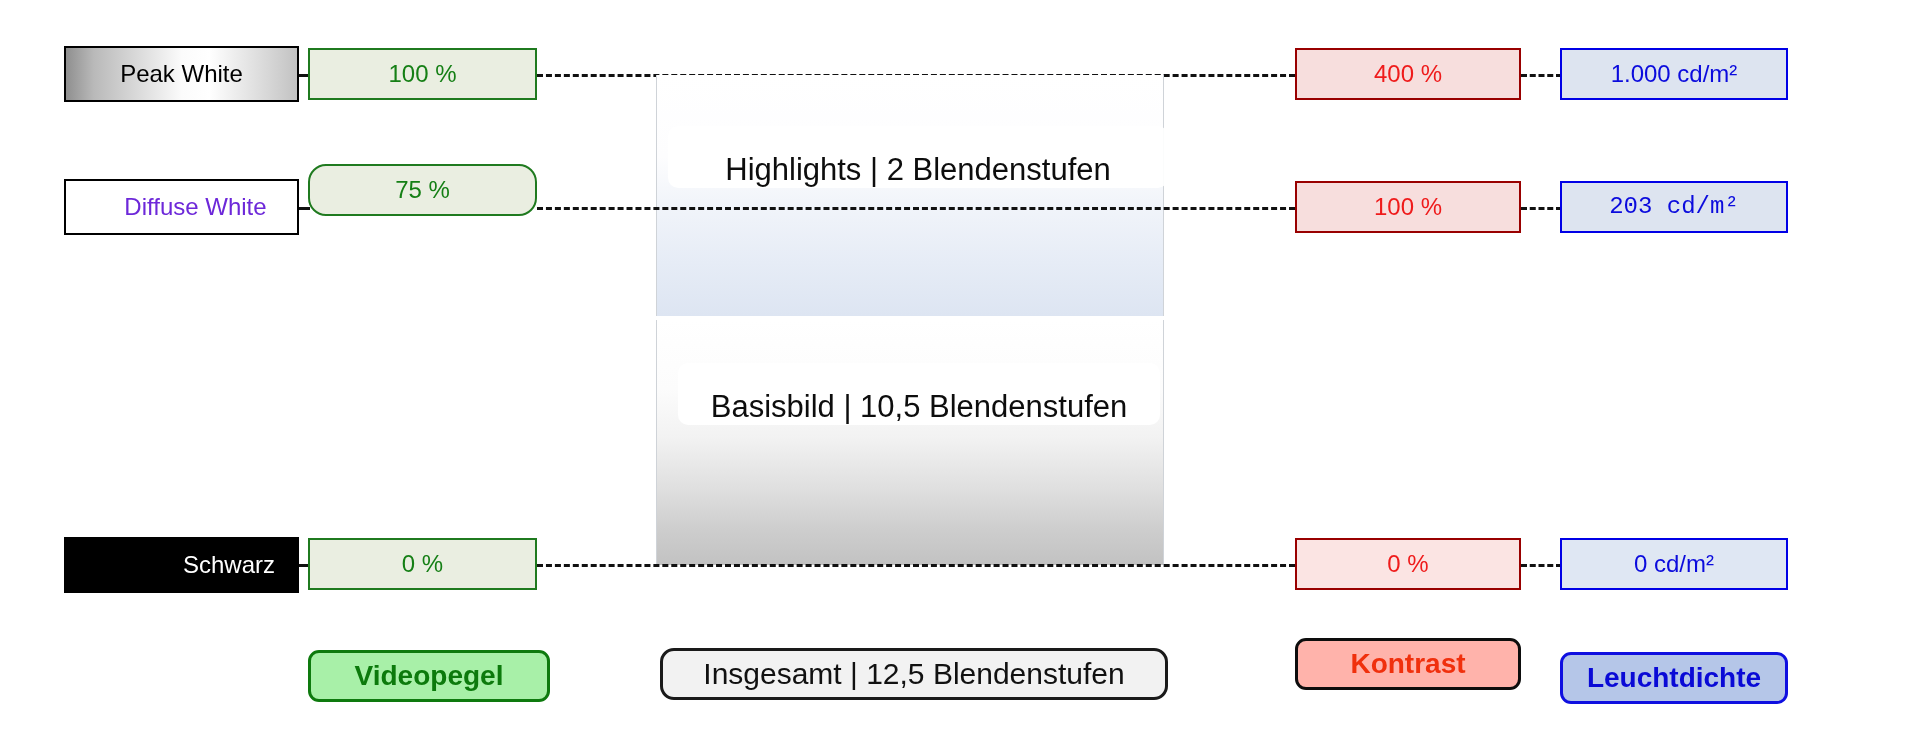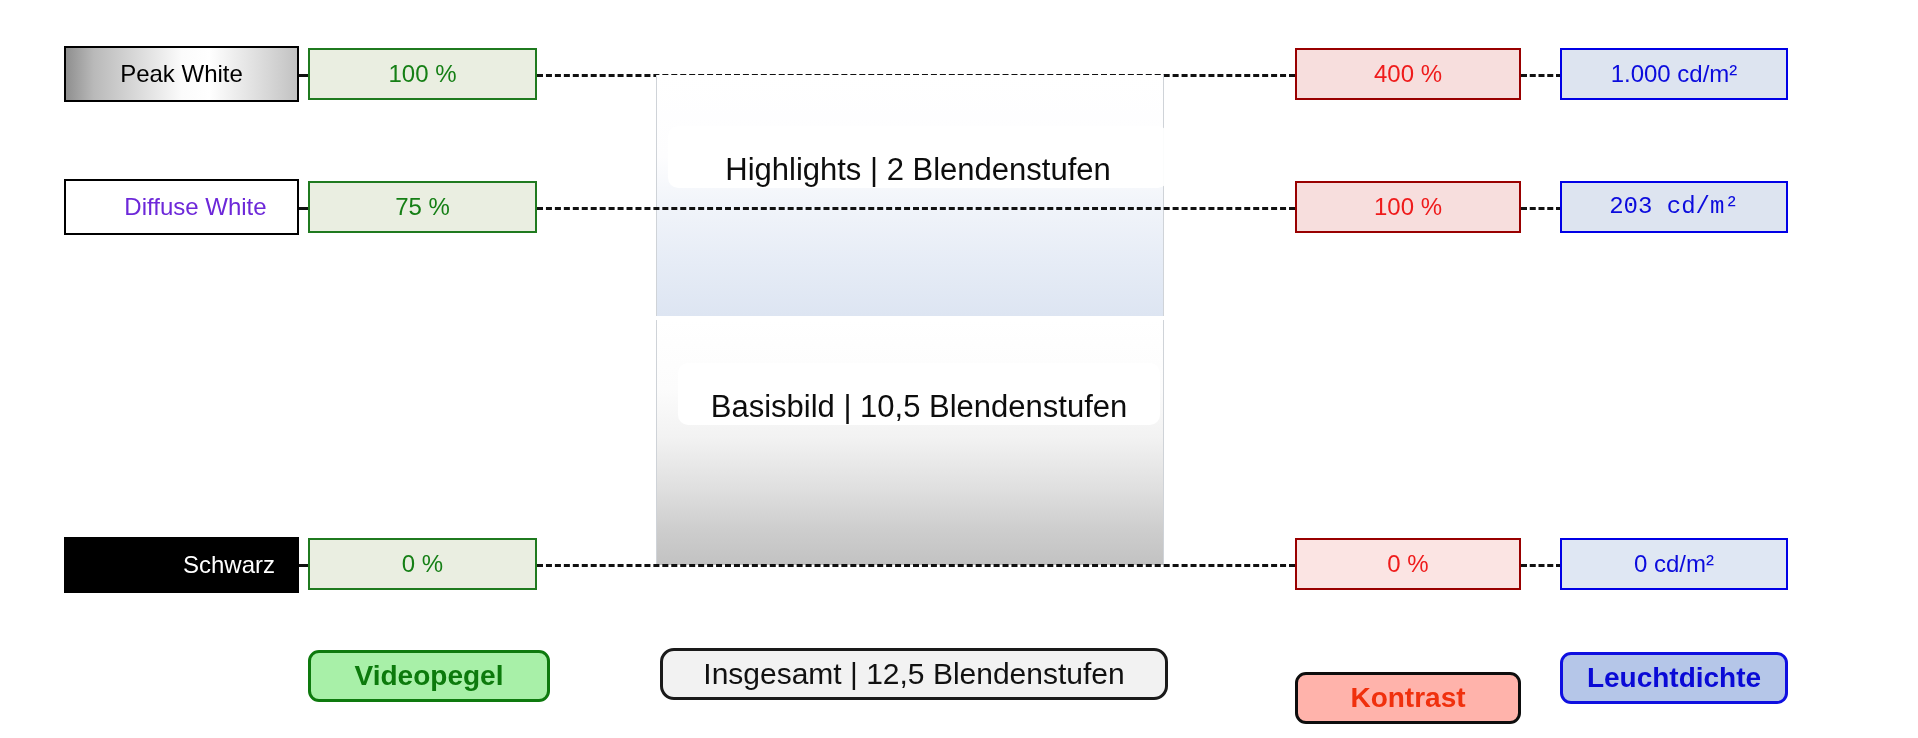--- a/index.html
+++ b/index.html
@@ -201,21 +201,21 @@
   </div>
 
   <div class="abs dash" style="left:537px; top:207px; width:758px;"></div>
   <div class="abs dash" style="left:299px; top:207px; width:11px;"></div>
   <div class="abs dash" style="left:1521px; top:207px; width:41px;"></div>
 
   <div class="abs tone-box tone-diffuse boxlabel" style="top:179px;">
     <span>Diffuse White</span>
   </div>
 
-  <div class="abs vbox vbox-green boxlabel" style="top:181px;">
+  <div class="abs vbox vbox-green boxlabel" style="top:164px;border-radius:18px;">
     <span>75 %</span>
   </div>
 
   <div class="abs vbox vbox-red boxlabel" style="top:181px;">
     <span>100 %</span>
   </div>
 
   <div class="abs vbox vbox-blue boxlabel" style="top:181px;font-family:Liberation Mono, monospace;">
     <span>203 cd/m²</span>
   </div>
@@ -247,21 +247,21 @@
   </div>
 
   <div class="abs legend legend-green" style="top:650px;">
     <span>Videopegel</span>
   </div>
 
   <div class="abs legend legend-total" style="top:648px;">
     <span>Insgesamt | 12,5 Blendenstufen</span>
   </div>
 
-  <div class="abs legend legend-red" style="top:672px;justify-content:center;">
+  <div class="abs legend legend-red" style="top:638px;justify-content:center;">
     <span>Kontrast</span>
   </div>
 
   <div class="abs legend legend-blue" style="top:652px;">
     <span>Leuchtdichte</span>
   </div>
 
 </div>
 
 </body></html>

